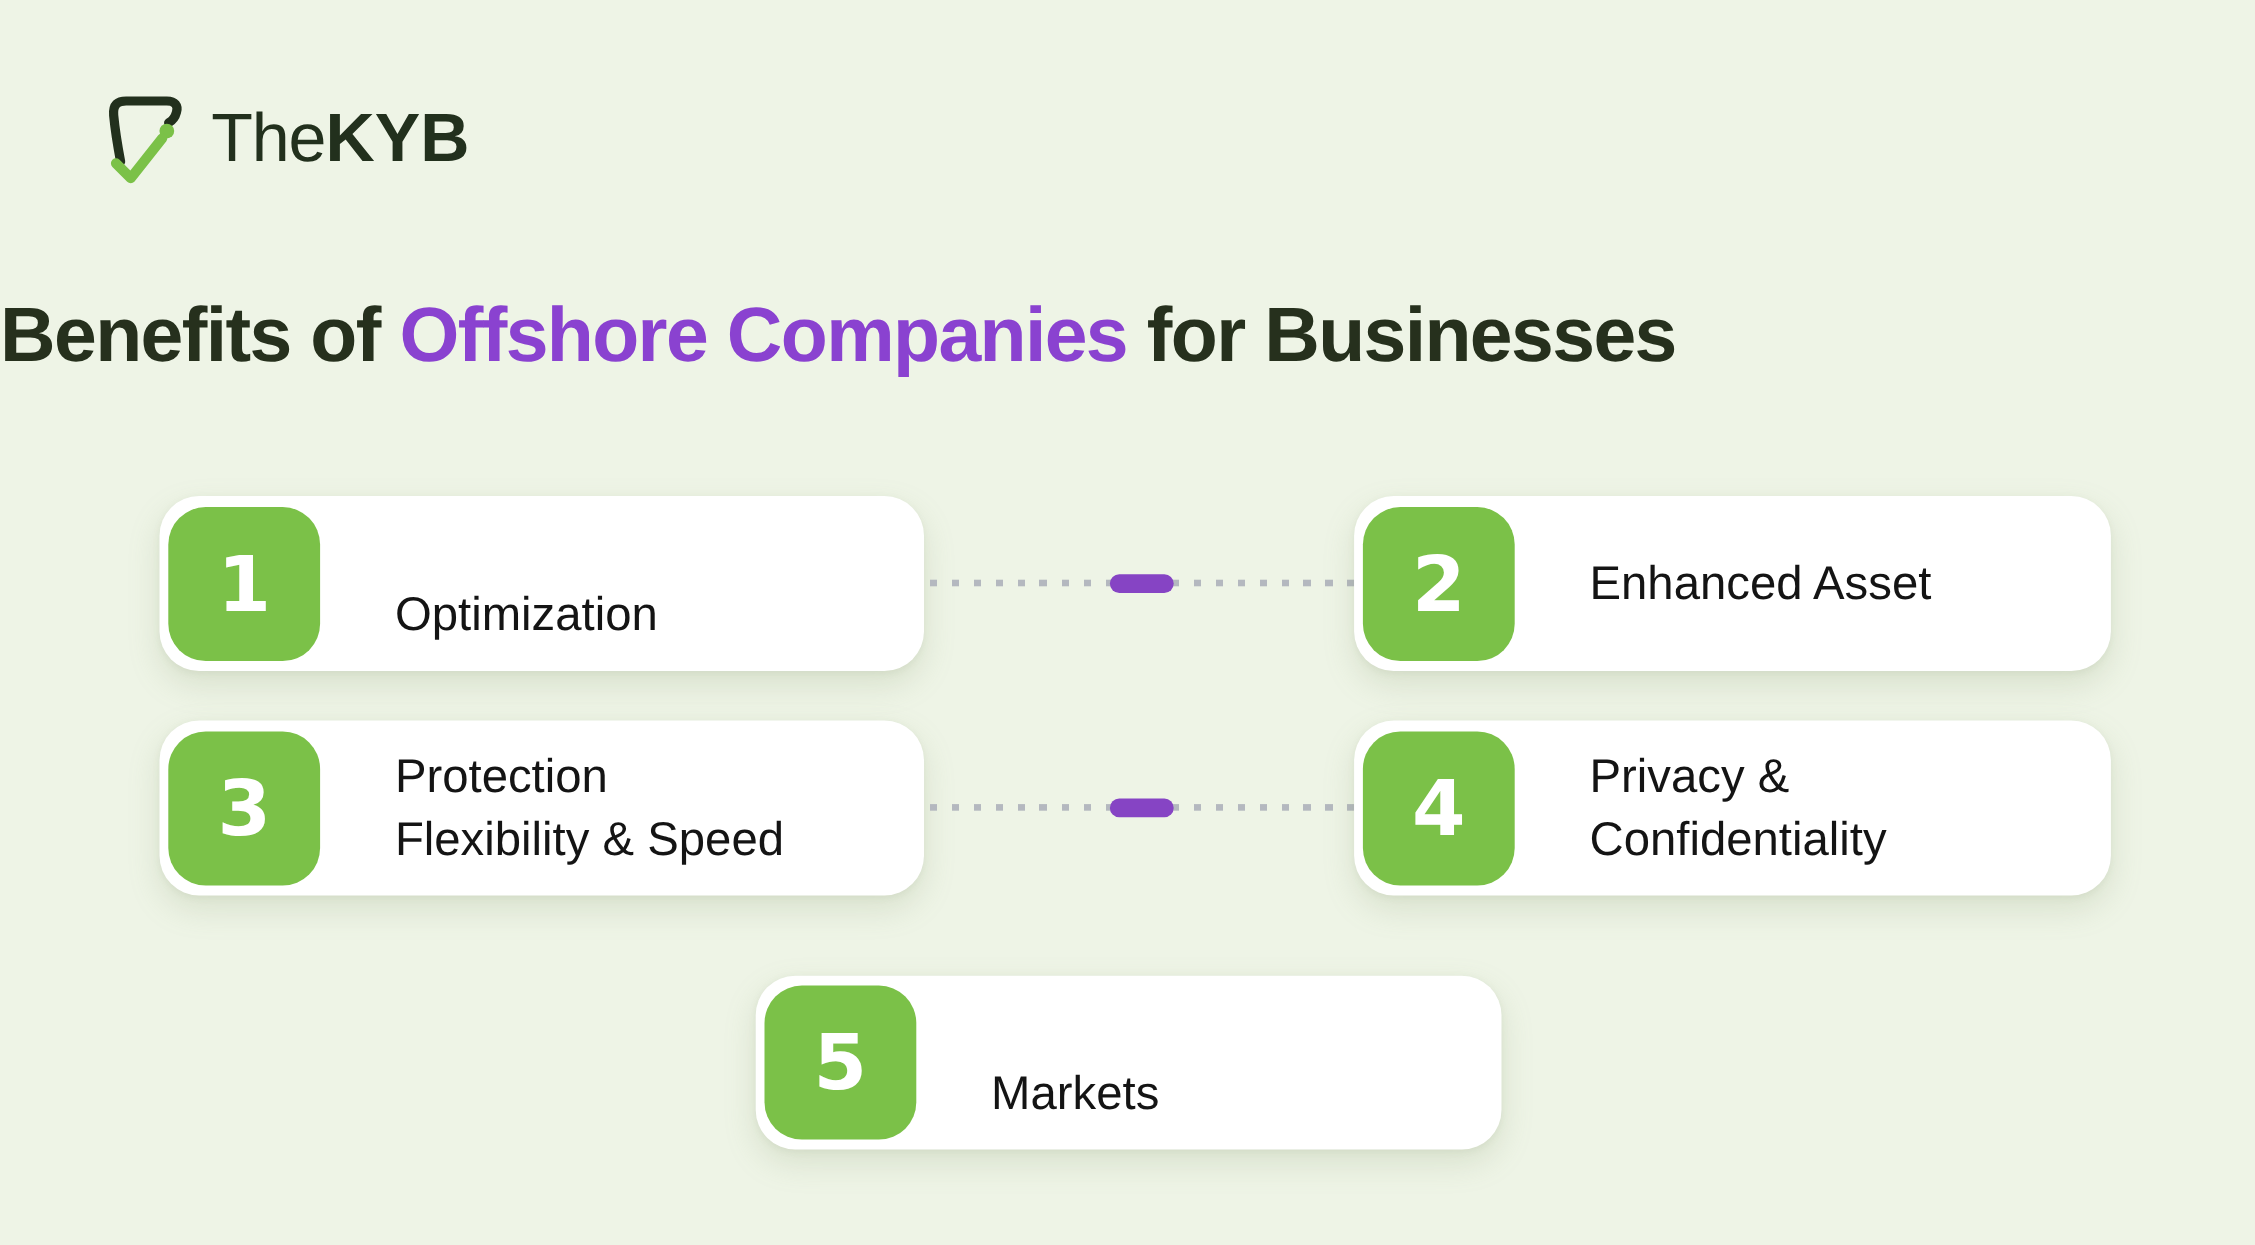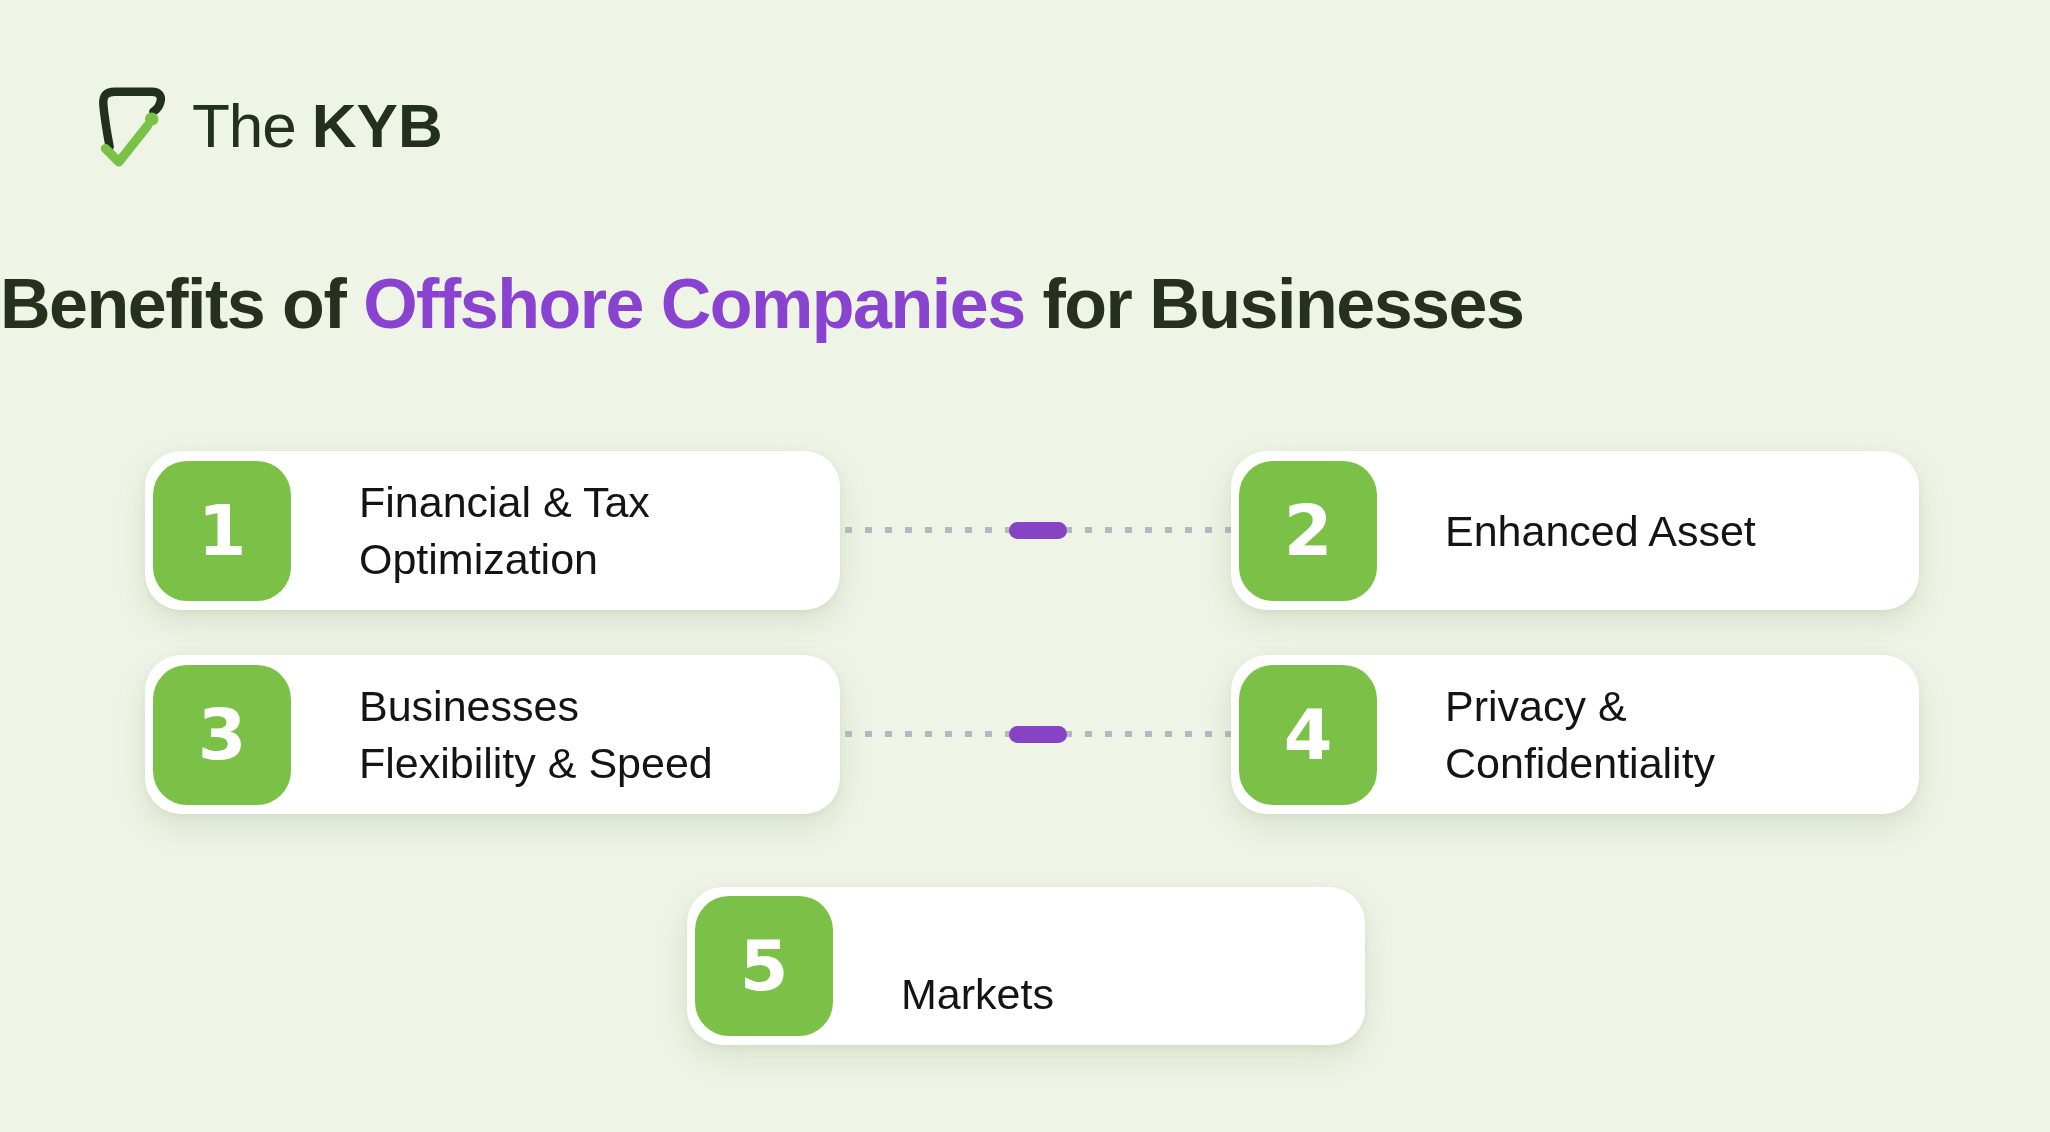--- a/index.html
+++ b/index.html
@@ -7,21 +7,21 @@
     width:2050px;height:1132px;
     background:#eef4e6;
     font-family:"Liberation Sans","DejaVu Sans",sans-serif;
     position:relative;overflow:hidden;
   }
   .canvas{position:absolute;inset:0;}
 
   
   .logo{position:absolute;left:92px;top:80px;display:flex;align-items:center;gap:16px;}
   .logo svg{display:block;}
-  .logo-text{font-size:62px;color:#22301d;letter-spacing:-1px;display:flex;gap:16px;align-items:baseline;}
+  .logo-text{font-size:62px;color:#22301d;letter-spacing:-1px;display:flex;gap:0;align-items:baseline;}
   .logo-the{font-weight:400;}
   .logo-kyb{font-weight:700;letter-spacing:0;}
 
   
   .title{
     position:absolute;left:0;right:0;top:262px;
     text-align:left;
     font-size:70px;font-weight:700;letter-spacing:-1.5px;
     color:#26301d;line-height:1.2;
   }
@@ -75,39 +75,39 @@
         <span class="logo-kyb">KYB</span>
     </div>
   </div>
 
   <div class="title"><span>Benefits of </span><span class="hl">Offshore Companies</span><span> for Businesses</span></div>
 
   <div class="card" style="left:145px;top:451px;width:695px;height:159px;">
     <div class="badge">
         <span>1</span>
       </div>
-    <div class="label"><span>Financial &amp; Tax</span><br><span>Optimization</span></div>
+    <div class="label"><br><span>Optimization</span></div>
   </div>
 
   <div class="connector" style="left:845px;top:527px;width:386px;">
     <div class="pill"></div>
   </div>
 
   <div class="card" style="left:1231px;top:451px;width:688px;height:159px;">
     <div class="badge">
         <span>2</span>
       </div>
     <div class="label"><span>Enhanced Asset</span><br></div>
   </div>
 
   <div class="card" style="left:145px;top:655px;width:695px;height:159px;">
     <div class="badge">
         <span>3</span>
       </div>
-    <div class="label"><span>Businesses</span><br><span>Flexibility &amp; Speed</span></div>
+    <div class="label"><span>Protection</span><br><span>Flexibility &amp; Speed</span></div>
   </div>
 
   <div class="connector" style="left:845px;top:731px;width:386px;">
     <div class="pill"></div>
   </div>
 
   <div class="card" style="left:1231px;top:655px;width:688px;height:159px;">
     <div class="badge">
         <span>4</span>
       </div>

